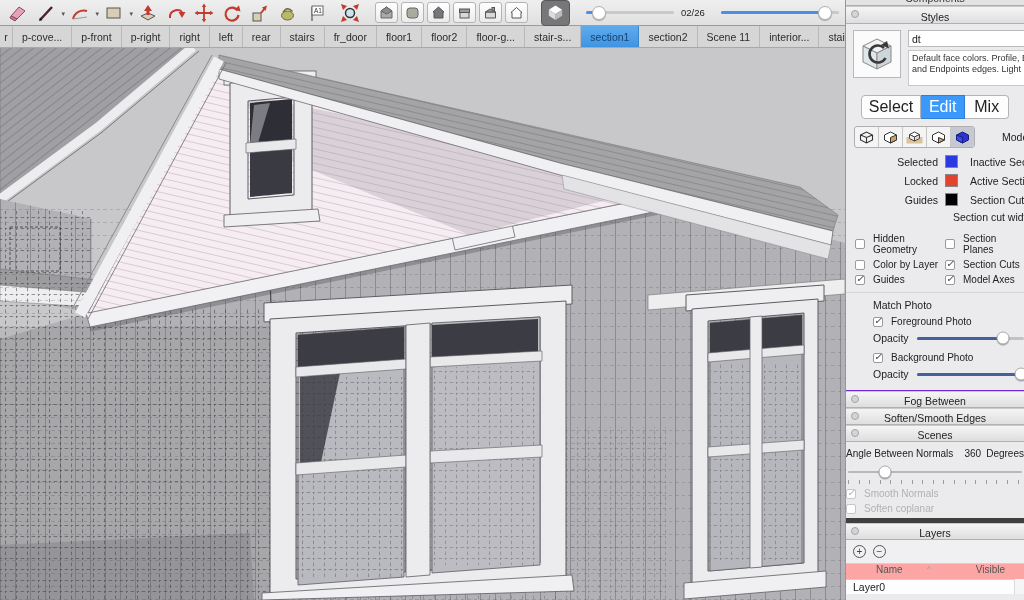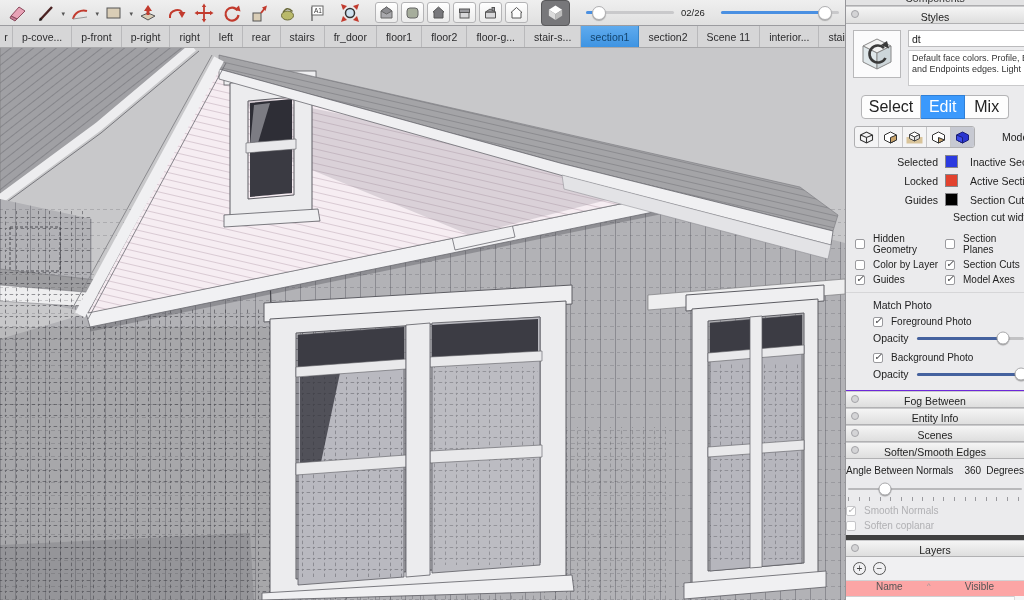--- a/index.html
+++ b/index.html
@@ -100,21 +100,21 @@
     position:relative}
   .circbtn.plus::after,.circbtn.minus::after{position:absolute;left:50%;top:50%;
     transform:translate(-50%,-54%);font-size:10px;color:#444;line-height:1}
   .circbtn.plus::after{content:"+"}
   .circbtn.minus::after{content:"−"}
   .laytable{position:relative;background:#fff}
   .layhead{height:15px;background:#fca5a5;border-bottom:1px solid #cfcfd1;display:flex;
     align-items:flex-start;font-size:10px;color:#555;padding-left:30px}
   .sort{margin-left:24px;color:#999;font-size:8px}
   .sort::after{content:"^"}
-  .vh{margin-left:auto;margin-right:30px}
+  .vh{margin-left:auto;margin-right:19px}
   .layrow{height:14px;display:flex;align-items:center;padding-left:7px;font-size:10.5px;color:#222;
     background:#fdfdfd}
   .layrow:nth-child(even){background:#ebebee}
   .layscroll{position:absolute;right:0;top:15px;bottom:0;width:9px;background:#f5f5f6;
     border-left:1px solid #dadadc}
 </style>
 </head>
 <body>
 
 <div class="toolbar">
@@ -541,29 +541,25 @@
         </div>
     </div>
   </div>
 
   <div class="phdr">
       <i class="pcircle"></i>
       <span>Fog Between</span>
     </div>
   <div class="phdr">
       <i class="pcircle"></i>
-      <span>Entity Info</span>
+      <span>Soften/Smooth Edges</span>
     </div>
   <div class="phdr">
       <i class="pcircle"></i>
       <span>Scenes</span>
-    </div>
-  <div class="phdr">
-      <i class="pcircle"></i>
-      <span>Soften/Smooth Edges</span>
     </div>
 
   <div class="soften">
     <div class="angrow">
       <span>Angle Between Normals</span>
       <b>360</b>
       <span>Degrees</span>
     </div>
     <div class="sslider">
       <div class="strack"></div>

